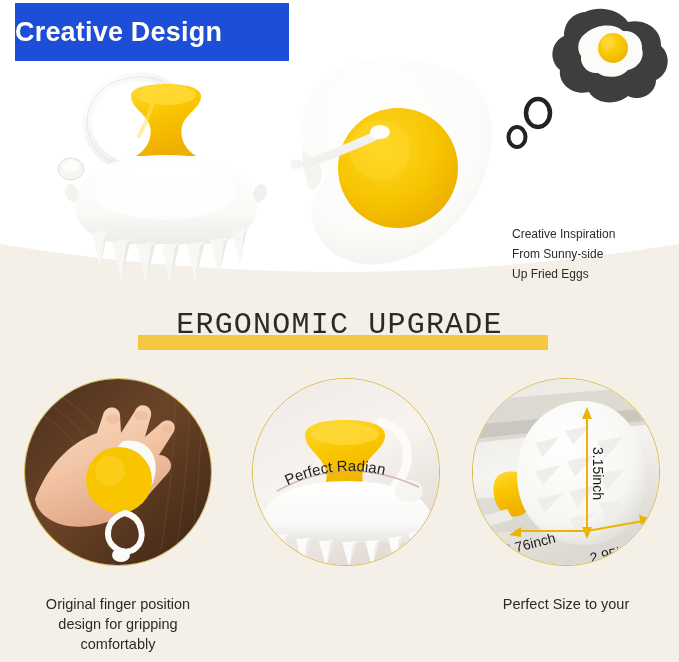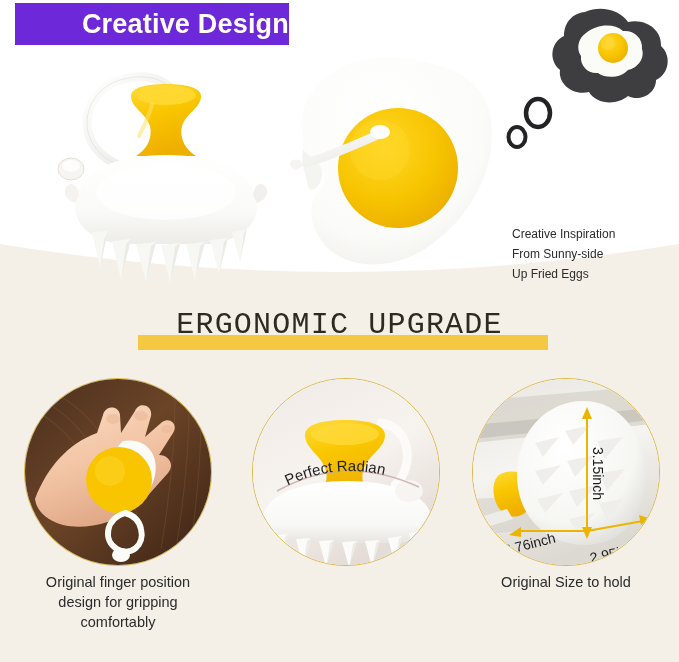--- a/index.html
+++ b/index.html
@@ -17,23 +17,23 @@
     position:absolute; left:0; top:0; width:679px; height:300px;
     background:#FFFFFF;
     z-index:1;
   }
   .top-panel-curve{
     position:absolute; left:0; top:0; width:679px; height:300px; z-index:2;
   }
 
   
   .banner{
-    position:absolute; left:15px; top:3px; width:274px; height:42px;
-    background:#6d28d9; z-index:6;
-    display:flex; align-items:center; justify-content:flex-end;
+    position:absolute; left:15px; top:3px; width:274px; height:58px;
+    background:#1d4ed8; z-index:6;
+    display:flex; align-items:center; justify-content:flex-start;
   }
   .banner-label{
     color:#FFFDF6; font-size:27px; font-weight:bold; letter-spacing:.2px;
     line-height:1;
   }
 
   
   .svg-layer{ position:absolute; left:0; top:0; width:679px; height:662px; z-index:5; pointer-events:none; }
 
   
@@ -58,21 +58,21 @@
 
   
   .feature{
     position:absolute; width:188px; z-index:8;
   }
   .feature-circle{
     position:relative; width:188px; height:188px; border-radius:50%;
     border:1.6px solid #D8B84A; overflow:hidden; background:#FFFFFF;
   }
   .feature-caption{
-    margin-top:6px; text-align:center; font-size:14.5px; color:#2B2B2B;
+    margin-top:28px; text-align:center; font-size:14.5px; color:#2B2B2B;
     line-height:20px; white-space:pre-line;
   }
   #feature-0{ left:24px;  top:378px; }
   #feature-1{ left:252px; top:378px; }
   #feature-2{ left:472px; top:378px; }
 
   .circle-svg{ position:absolute; left:0; top:0; width:188px; height:188px; }
 </style>
 </head>
 <body>
@@ -372,16 +372,16 @@
           <path d="M114,28 L109,40 L119,40 Z"></path>
           <path d="M114,160 L109,148 L119,148 Z"></path>
           <path d="M36,156 L48,148 L48,158 Z"></path>
           <path d="M178,140 L166,136 L168,146 Z"></path>
         </g>
         <text x="120" y="68" transform="rotate(90 120 68)" font-family="Liberation Sans, sans-serif" font-size="14" fill="#1C1C1C">3.15inch</text>
         <text x="32" y="176" transform="rotate(-14 32 176)" font-family="Liberation Sans, sans-serif" font-size="14" fill="#1C1C1C">2.76inch</text>
         <text x="118" y="184" transform="rotate(-12 118 184)" font-family="Liberation Sans, sans-serif" font-size="14" fill="#1C1C1C">2.95inch</text>
       </svg>
     </div>
-    <div class="feature-caption">Original Size to hold</div>
+    <div class="feature-caption">Perfect Size to your</div>
   </div>
 
 </div>
 
 </body></html>

